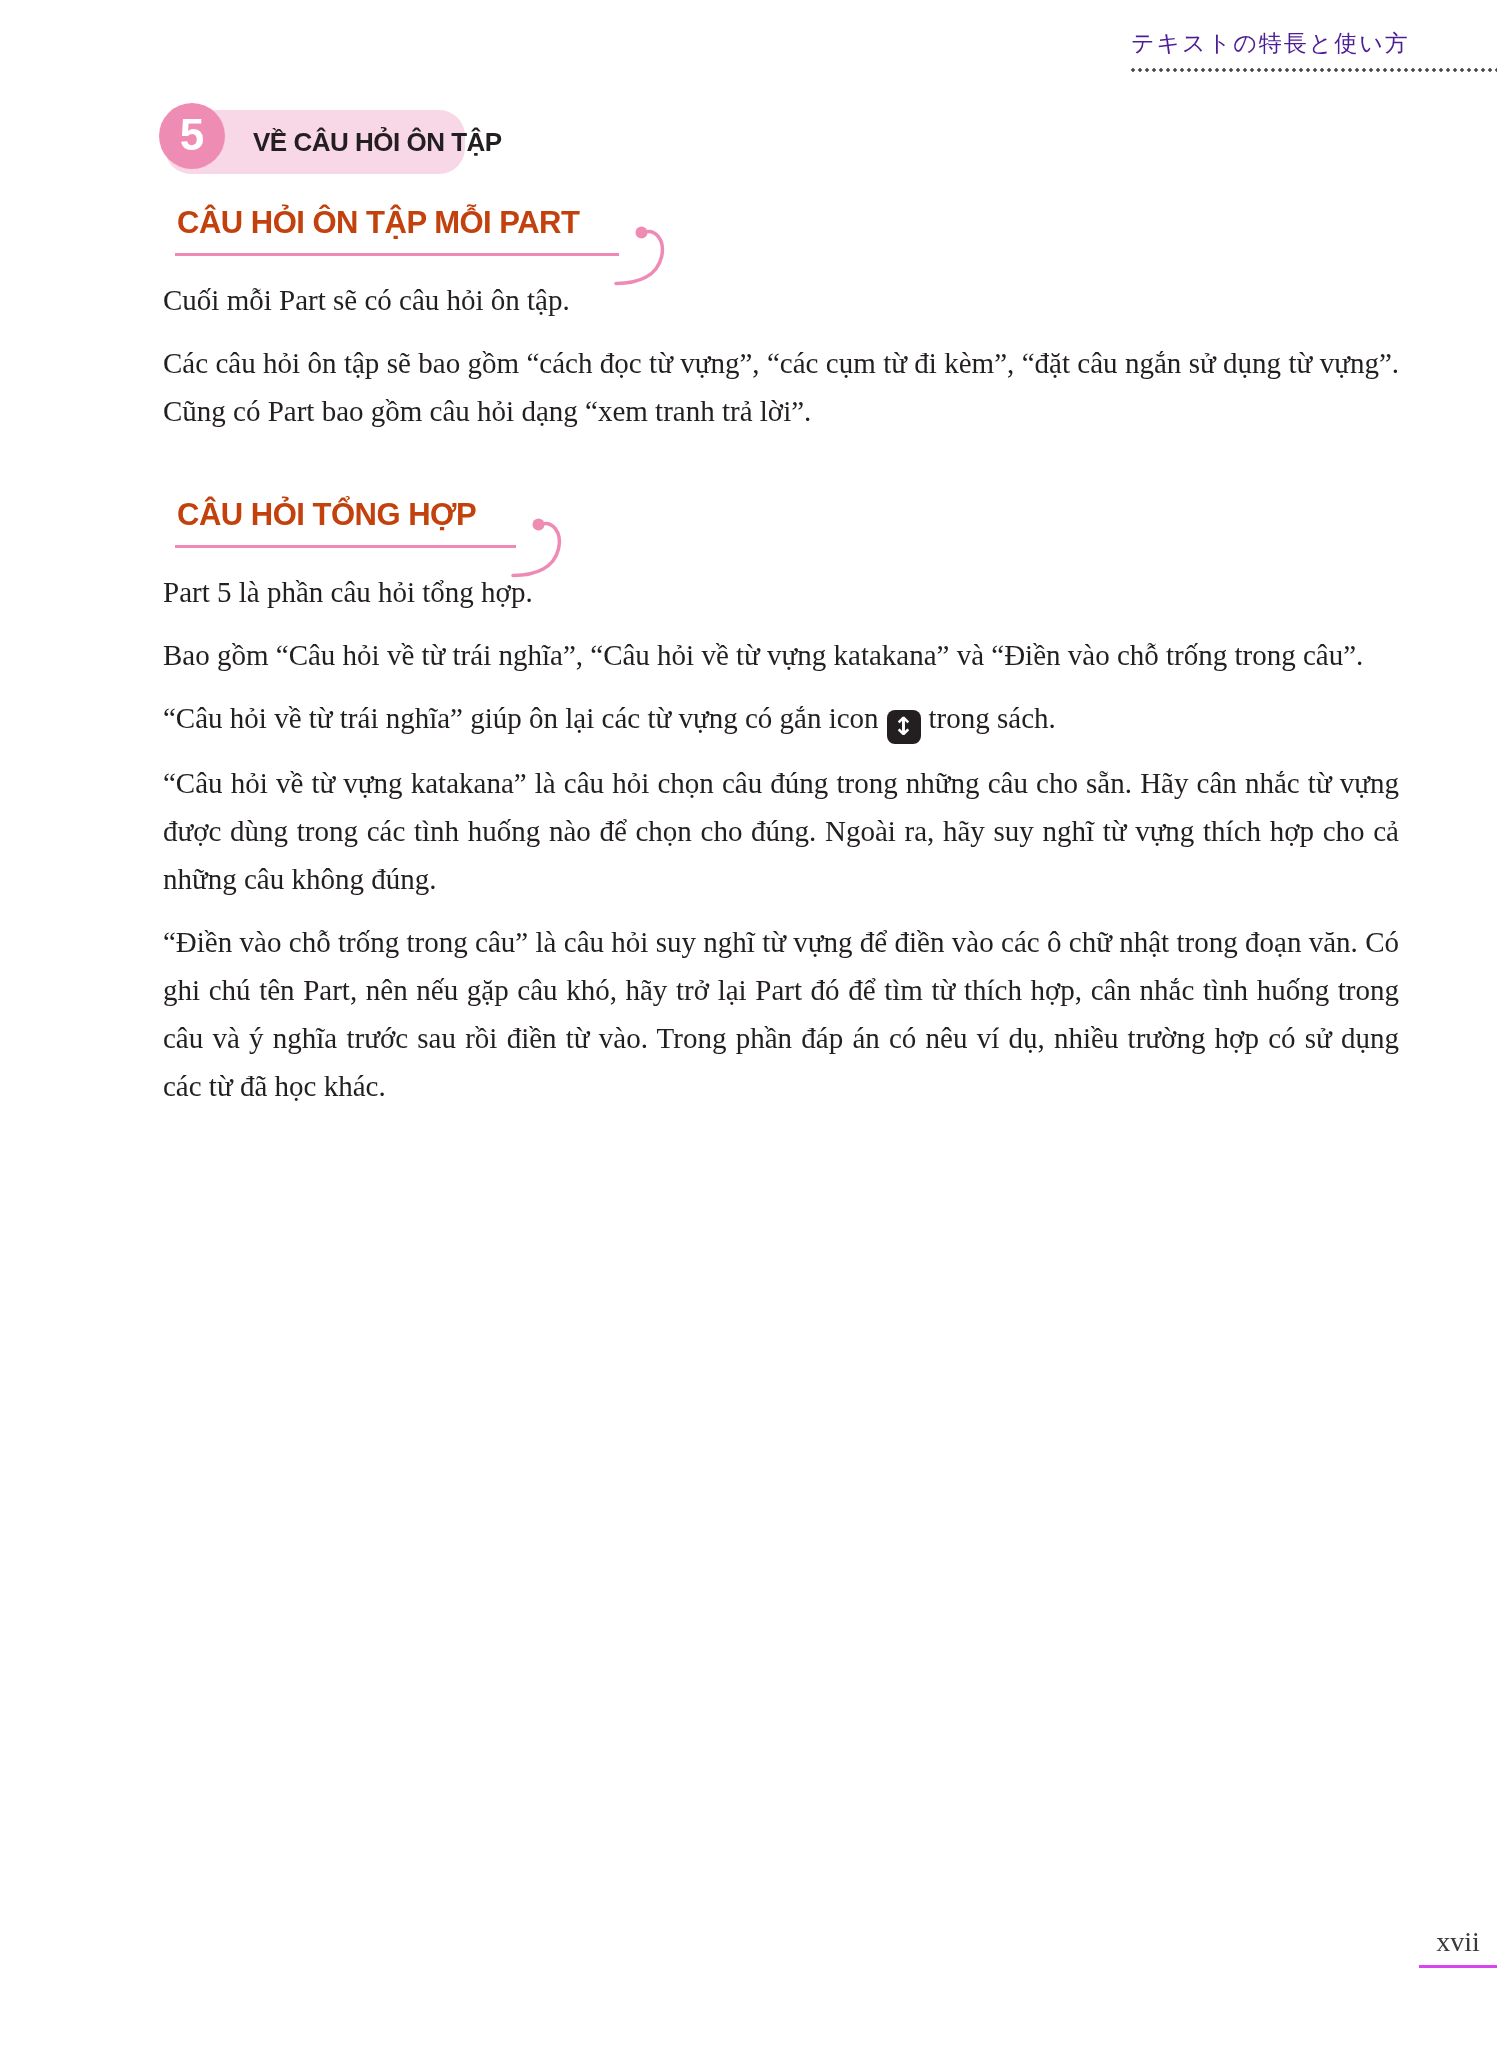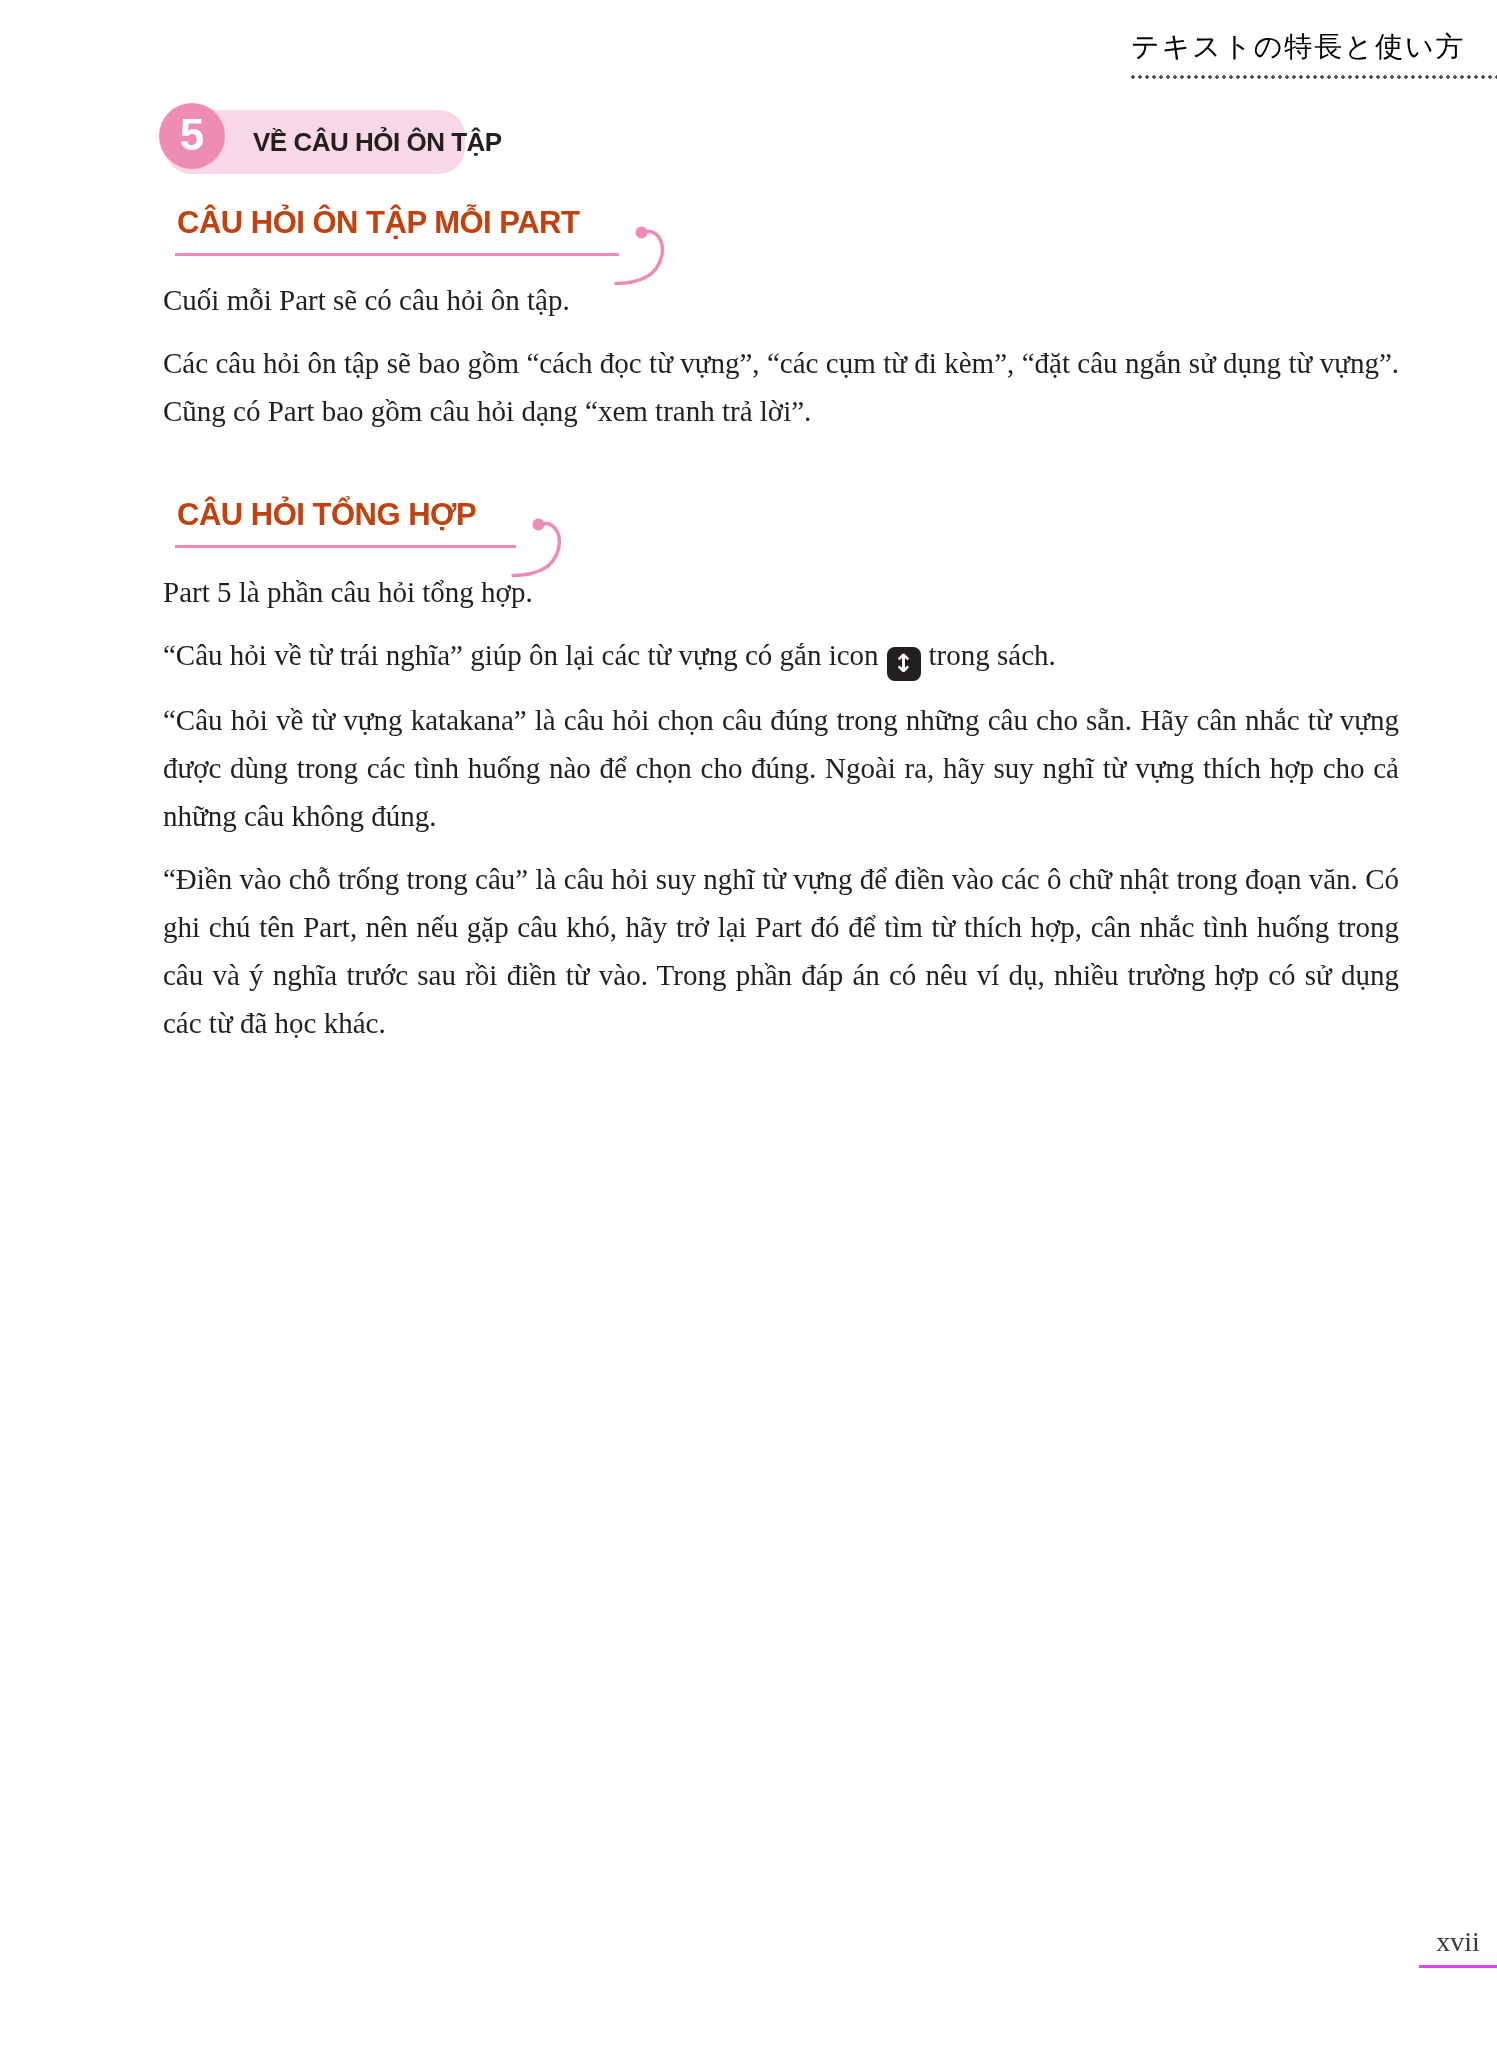--- a/index.html
+++ b/index.html
@@ -11,23 +11,23 @@
     color: #231f20;
     overflow: hidden;
   }
 
   
   .jp-header {
     position: absolute;
     top: 28px; right: 0;
     width: 378px;
     font-family: "DejaVu Sans", "Liberation Sans", sans-serif;
-    font-size: 28px;
+    font-size: 23px;
     letter-spacing: 2px;
-    color: #000000;
+    color: #4c1d95;
     padding-left: 12px;
   }
   .dotted-rule {
     margin-top: 9px;
     height: 4px;
     background-image: radial-gradient(circle at 2px 2px, #4a4a4a 1.5px, transparent 1.9px);
     background-size: 7px 4px;
     background-repeat: repeat-x;
   }
 
@@ -181,20 +181,21 @@
     <div class="heading-line">
       <span class="section-heading">
         <span>CÂU HỎI TỔNG HỢP</span>
         <svg class="swoosh" viewBox="0 0 58 66">
           <path d="M0,62.5 C24,62.5 41,54 45.5,36 C49.5,19 39,7 27.5,11.5" fill="none" stroke="#ef8ab6" stroke-width="3.5" stroke-linecap="round"></path>
           <circle cx="25.5" cy="11.5" r="6" fill="#ee8cb3"></circle>
         </svg>
       </span>
     </div>
     <p class="body-para">Part 5 là phần câu hỏi tổng hợp.</p>
+    <p class="body-para">Bao gồm “Câu hỏi về từ trái nghĩa”, “Câu hỏi về từ vựng katakana” và “Điền vào chỗ trống trong câu”.</p>
     <p class="body-para"><span>“Câu hỏi về từ trái nghĩa” giúp ôn lại các từ vựng có gắn icon</span><span class="updown-icon">
           <span>↕</span>
         </span><span>trong sách.</span></p>
     <p class="body-para">“Câu hỏi về từ vựng katakana” là câu hỏi chọn câu đúng trong những câu cho sẵn. Hãy cân nhắc từ vựng được dùng trong các tình huống nào để chọn cho đúng. Ngoài ra, hãy suy nghĩ từ vựng thích hợp cho cả những câu không đúng.</p>
     <p class="body-para">“Điền vào chỗ trống trong câu” là câu hỏi suy nghĩ từ vựng để điền vào các ô chữ nhật trong đoạn văn. Có ghi chú tên Part, nên nếu gặp câu khó, hãy trở lại Part đó để tìm từ thích hợp, cân nhắc tình huống trong câu và ý nghĩa trước sau rồi điền từ vào. Trong phần đáp án có nêu ví dụ, nhiều trường hợp có sử dụng các từ đã học khác.</p>
   </div>
 
 </div>
 
 <div class="footer">

